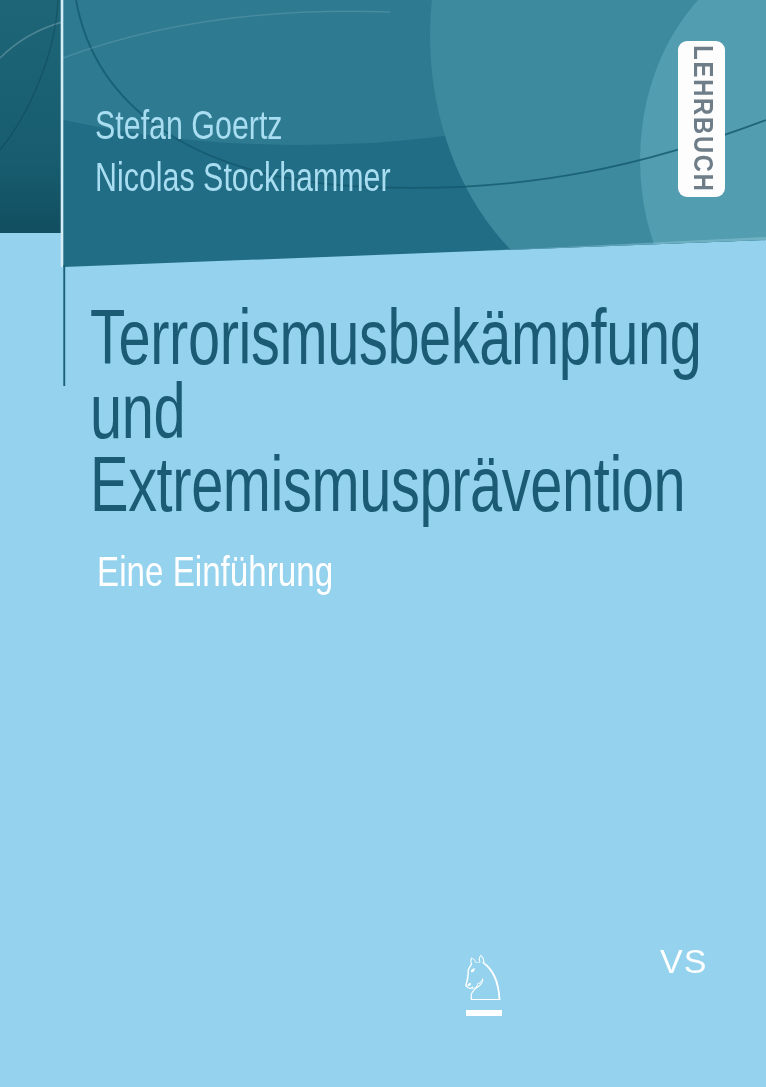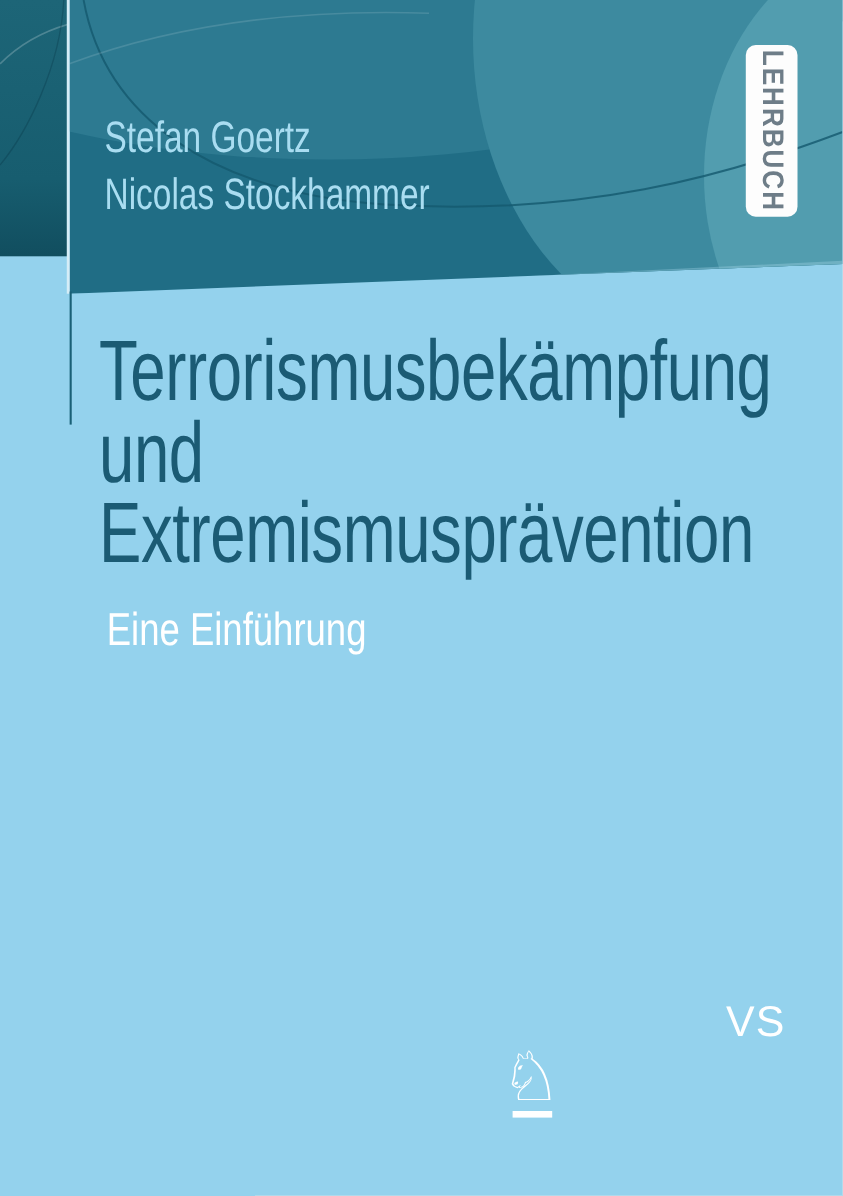--- a/index.html
+++ b/index.html
@@ -72,23 +72,23 @@
     background:var(--logo-color);
   }
   .springer-word{
     position:absolute;left:519px;top:965px;
     font-family:"Liberation Serif", serif;
     font-size:43px;line-height:43px;
     color:var(--logo-color);
     letter-spacing:-0.5px;
   }
   .springer-imprint{
-    position:absolute;left:660px;top:908px;
+    position:absolute;left:660px;top:940px;
     font-family:"Liberation Sans", sans-serif;
-    font-size:39px;line-height:43px;
+    font-size:34px;line-height:43px;
     font-weight:300;
     color:var(--logo-color);
     letter-spacing:1px;
   }
 </style>
 </head>
 <body>
 
 <div class="cover">
 

